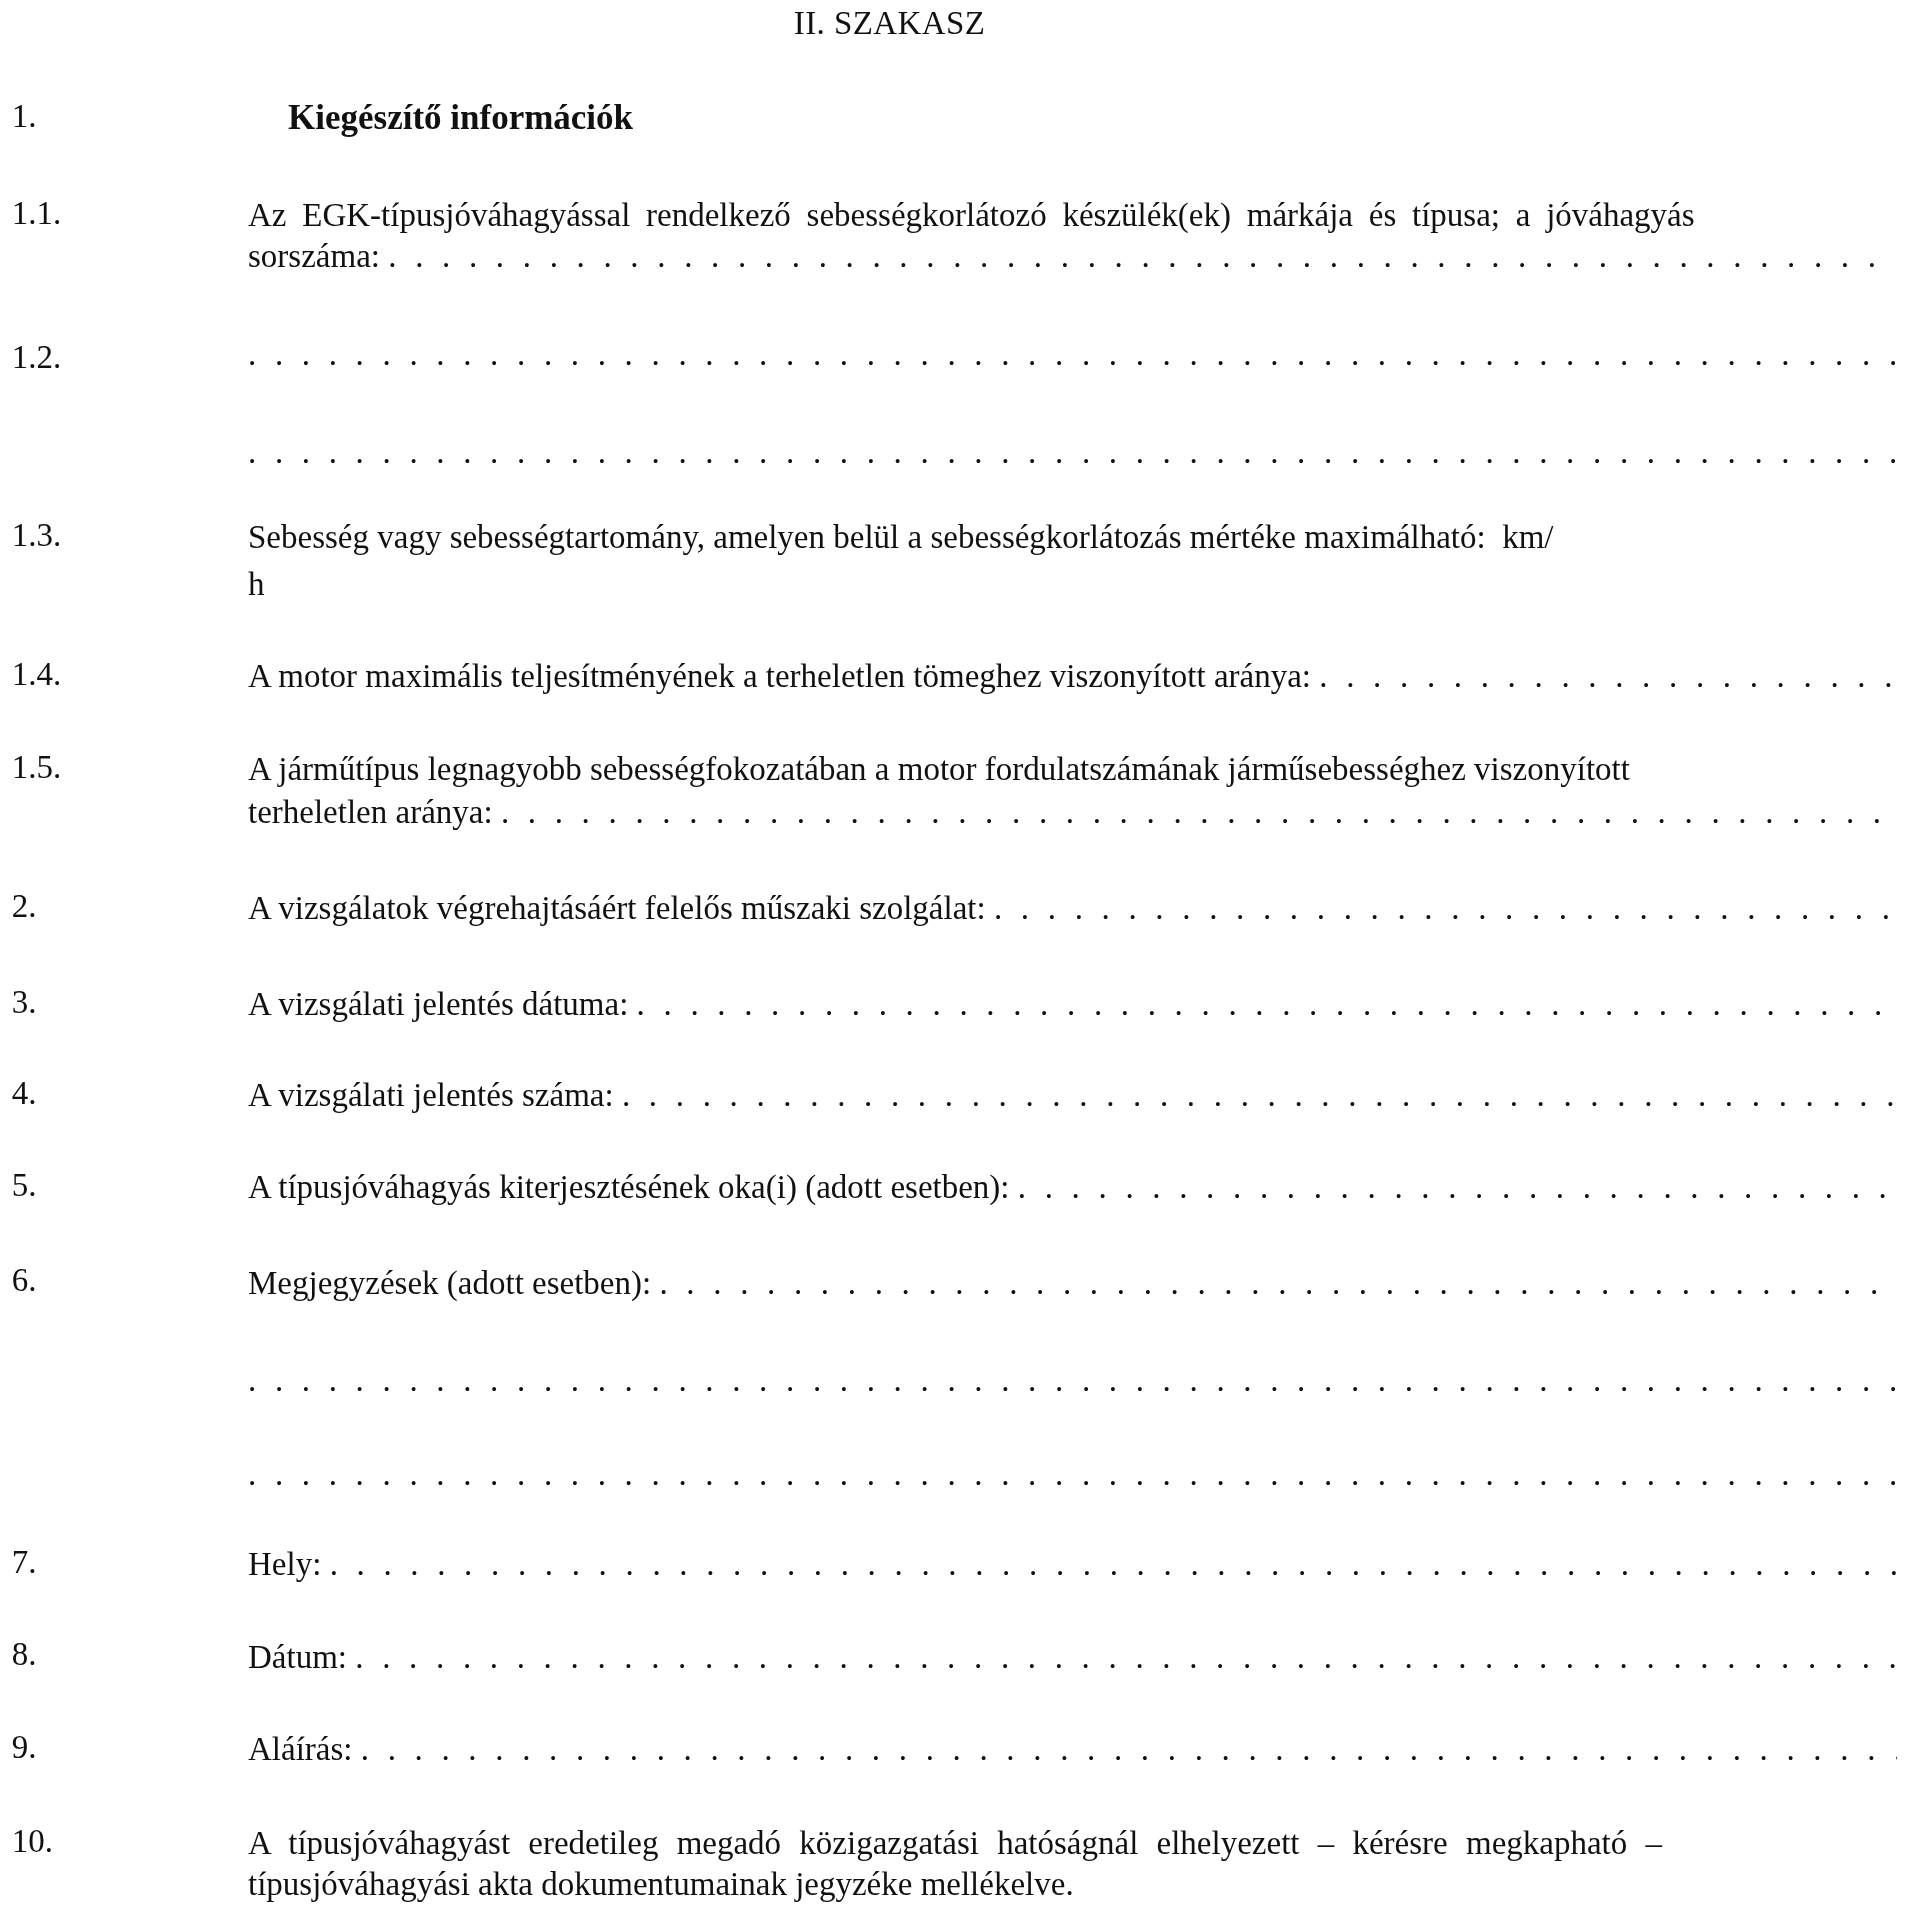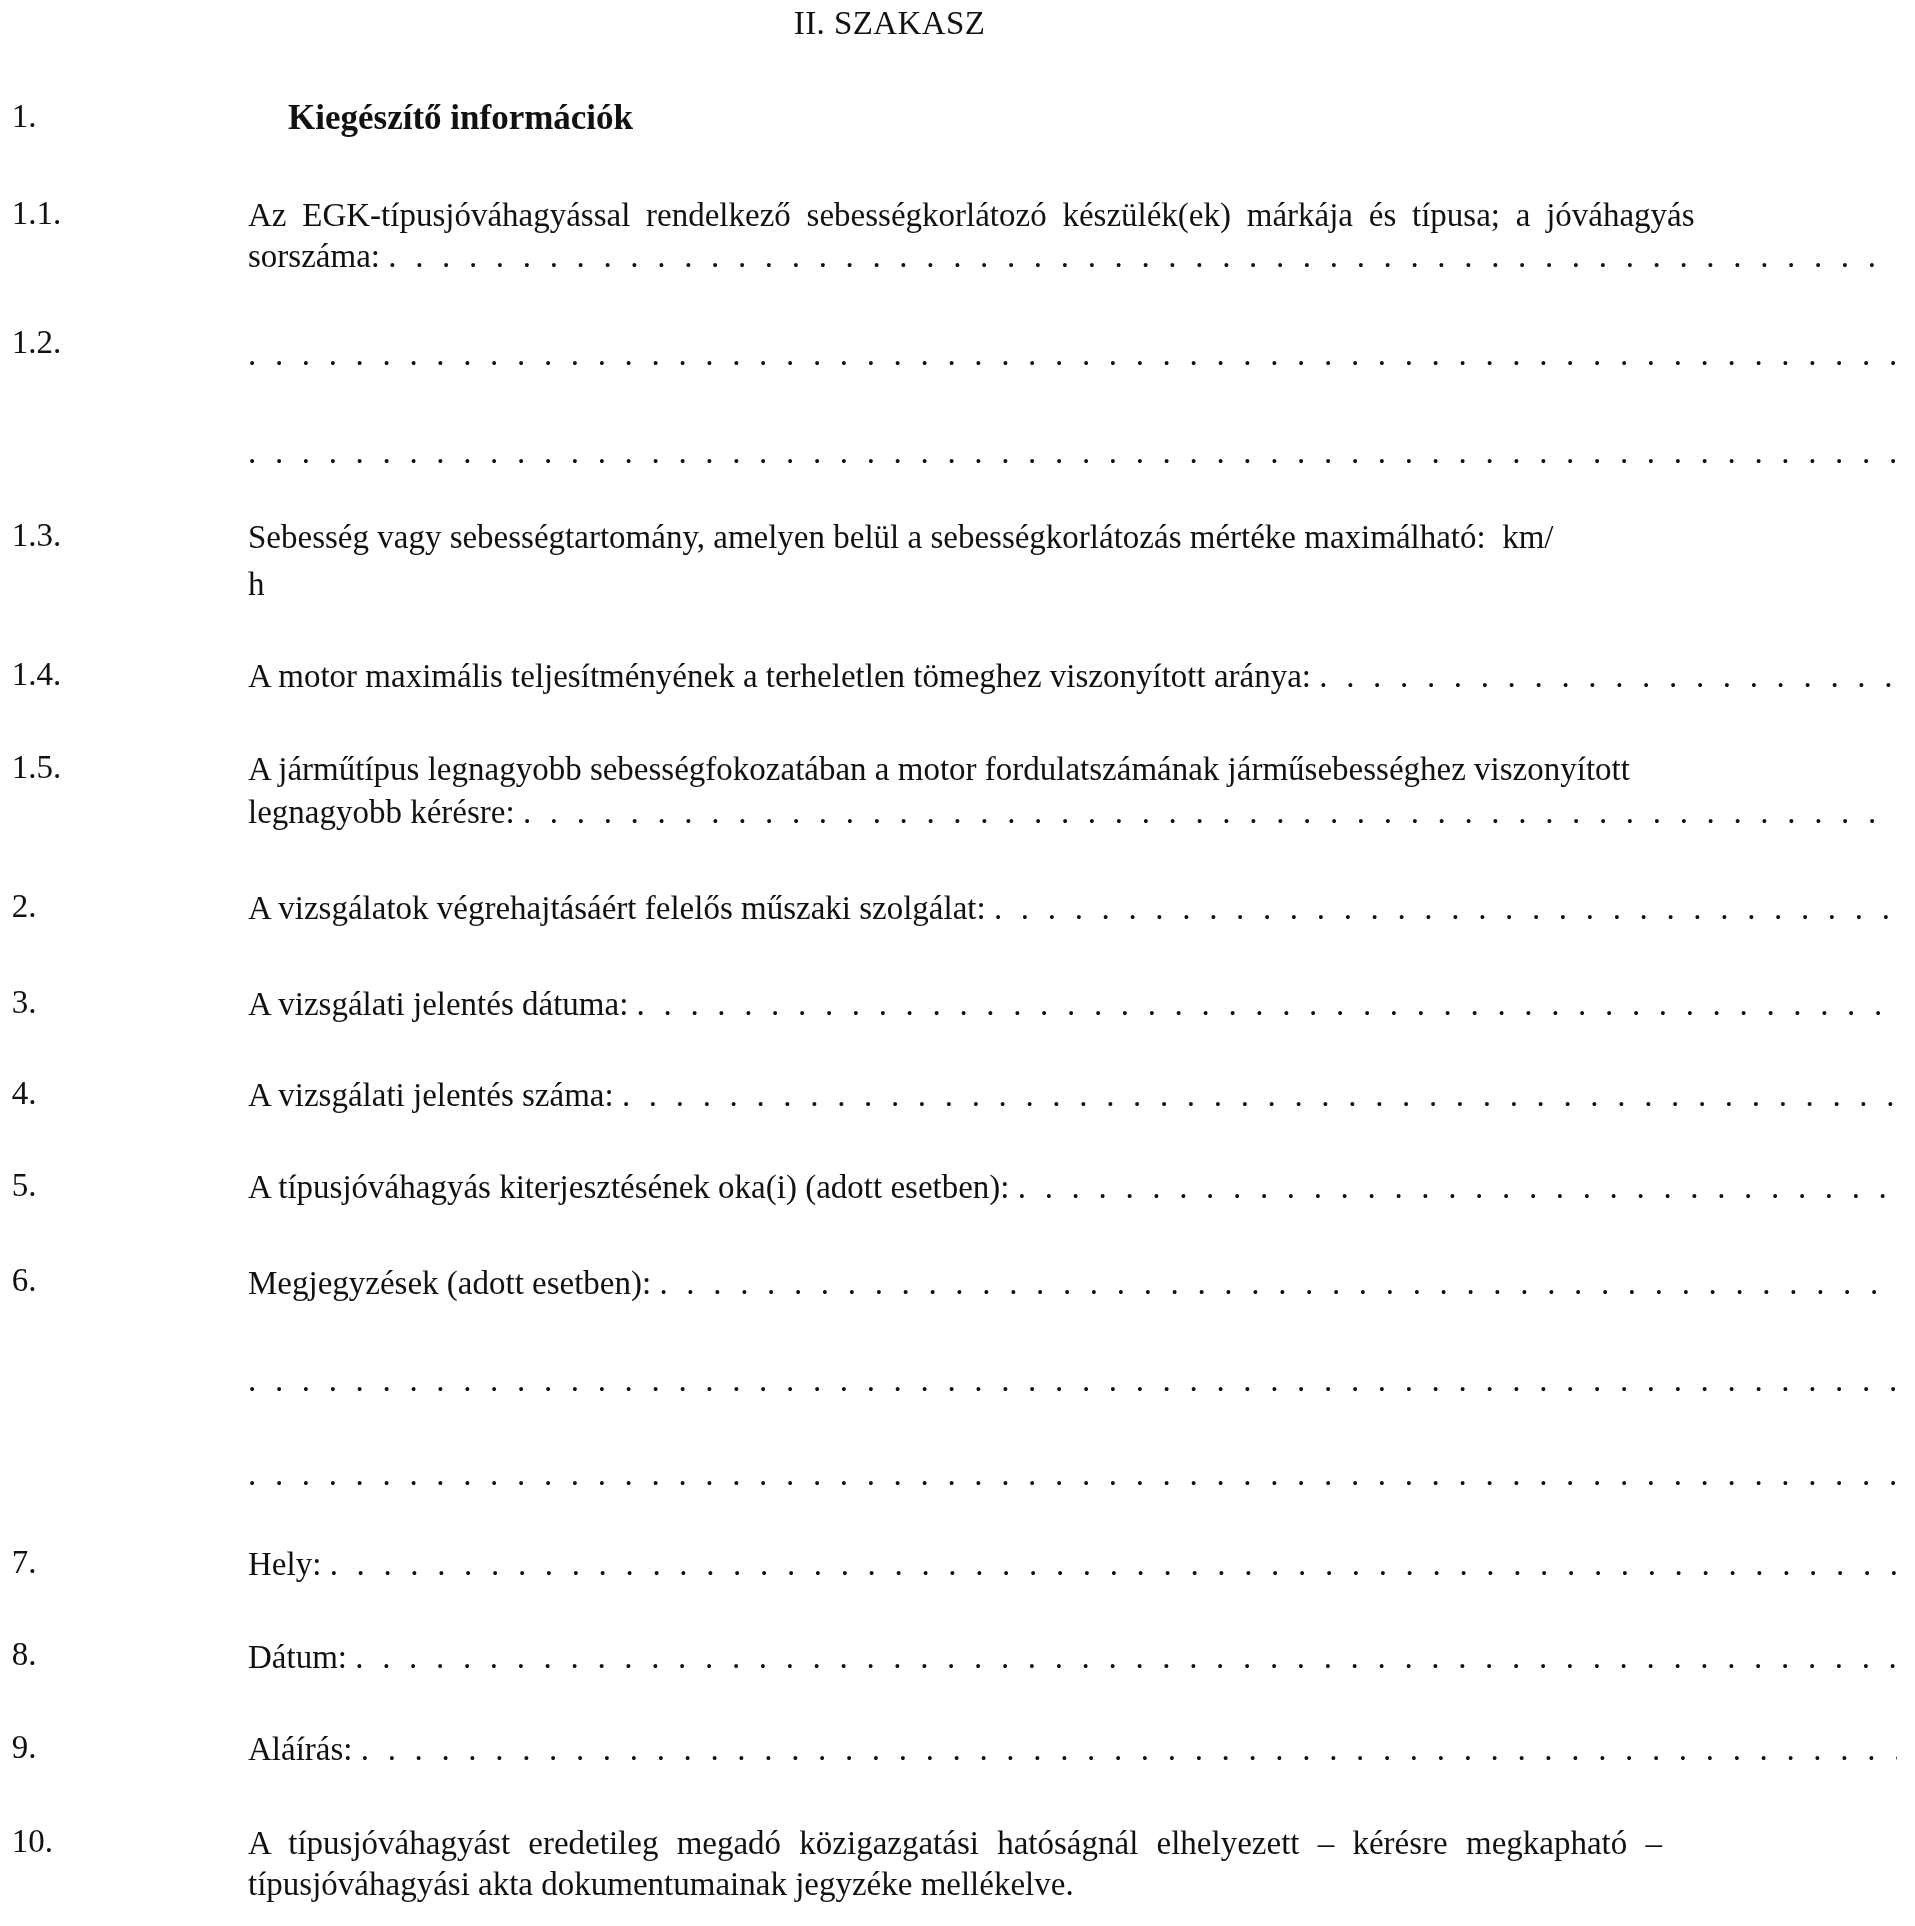--- a/index.html
+++ b/index.html
@@ -27,40 +27,40 @@
   <div class="num" style="top:98px">1.</div>
   <div class="row heading" style="top:97px">Kiegészítő információk</div>
 
   <div class="num" style="top:195px">1.1.</div>
   <div class="row just" style="top:194px;word-spacing:7.5px">Az EGK-típusjóváhagyással rendelkező sebességkorlátozó készülék(ek) márkája és típusa; a jóváhagyás</div>
   <div class="row fill" style="top:235px">
     <span class="lbl">sorszáma:</span>
     <span class="dots"></span>
   </div>
 
-  <div class="num" style="top:324px">1.2.</div>
+  <div class="num" style="top:339px">1.2.</div>
   <div class="row fill" style="top:333px">
     <span class="dots"></span>
   </div>
   <div class="dotsonly" style="top:431px"></div>
 
   <div class="num" style="top:517px">1.3.</div>
   <div class="row" style="top:516px;white-space:pre">Sebesség vagy sebességtartomány, amelyen belül a sebességkorlátozás mértéke maximálható:  km/</div>
   <div class="row" style="top:563px">h</div>
 
   <div class="num" style="top:656px">1.4.</div>
   <div class="row fill" style="top:655px">
     <span class="lbl">A motor maximális teljesítményének a terheletlen tömeghez viszonyított aránya:</span>
     <span class="dots"></span>
   </div>
 
   <div class="num" style="top:749px">1.5.</div>
   <div class="row just" style="top:748px">A járműtípus legnagyobb sebességfokozatában a motor fordulatszámának járműsebességhez viszonyított</div>
   <div class="row fill" style="top:791px">
-    <span class="lbl">legnagyobb kérésre:</span>
+    <span class="lbl">terheletlen aránya:</span>
     <span class="dots"></span>
   </div>
 
   <div class="num" style="top:888px">2.</div>
   <div class="row fill" style="top:887px">
     <span class="lbl">A vizsgálatok végrehajtásáért felelős műszaki szolgálat:</span>
     <span class="dots"></span>
   </div>
 
   <div class="num" style="top:984px">3.</div>

